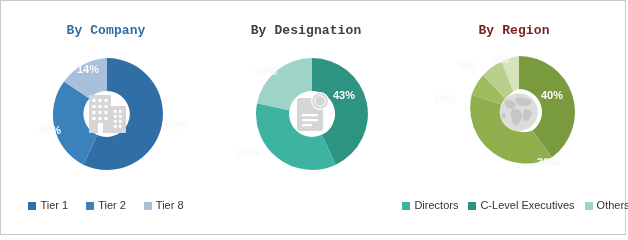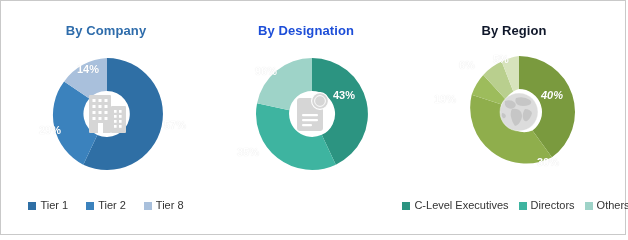--- a/index.html
+++ b/index.html
@@ -19,24 +19,25 @@
   .panel{position:absolute;top:0;height:235px;}
   #panel-company{left:0;width:210px;}
   #panel-designation{left:210px;width:190px;}
   #panel-region{left:400px;width:226px;}
 
   .chart-title{
     position:absolute;left:0;right:0;top:22px;
     text-align:center;
     font-size:13px;font-weight:bold;
     letter-spacing:.1px;
+    font-family:Liberation Mono, monospace;
   }
   #title-company{color:#2e6cab;}
-  #title-designation{color:#1d4ed8;}
-  #title-region{color:#0f172a;}
+  #title-designation{color:#404040;}
+  #title-region{color:#7f1d1d;}
 
   .donut-wrap{position:absolute;}
   #donut-company{left:48px;top:55px;width:116px;height:116px;}
   #donut-designation{left:43px;top:55px;width:116px;height:116px;}
   #donut-region{left:60px;top:53px;width:116px;height:116px;}
   .donut-wrap svg{display:block;width:116px;height:116px;}
 
   .center-icon{
     position:absolute;left:50%;top:50%;
     transform:translate(-50%,-50%);
@@ -175,26 +176,26 @@
       </div>
     </div>
 
     <div class="pct" style="left:122px;top:88px;">43%</div>
     <div class="pct" style="left:26px;top:145px;">35%</div>
     <div class="pct" style="left:44px;top:64px;">96%</div>
 
     <div class="legend" id="legend-designation">
       <div class="legend-row">
         <span class="legend-item">
+          <span class="swatch" style="background:#3eb4a0;"></span>
+          <span class="legend-label">Directors</span>
+        </span>
+        <span class="legend-item">
           <span class="swatch" style="background:#2c9481;"></span>
           <span class="legend-label">C-Level Executives</span>
-        </span>
-        <span class="legend-item">
-          <span class="swatch" style="background:#3eb4a0;"></span>
-          <span class="legend-label">Directors</span>
         </span>
         <span class="legend-item">
           <span class="swatch" style="background:#9ed3c8;"></span>
           <span class="legend-label">Others</span>
         </span>
       </div>
     </div>
   </div>
 
   <div class="panel" id="panel-region">
@@ -223,21 +224,21 @@
             <path d="M24 13 q8 -2 14 2 q3 3 -1 5 q-6 2 -11 0 q-4 -3 -2 -7 Z"></path>
             <path d="M20 24 q6 -1 9 3 q2 4 0 8 q-2 5 -6 6 q-3 -4 -4 -9 q-1 -5 1 -8 Z"></path>
             <path d="M33 24 q5 0 7 4 q-1 5 -5 8 q-3 1 -4 -3 q-1 -5 2 -9 Z"></path>
             <path d="M10 28 q3 0 4 3 q-1 3 -3 2 q-2 -2 -1 -5 Z"></path>
           </g>
           <circle cx="27" cy="27" r="19" fill="none" stroke="#ffffff" stroke-width="0.8" opacity="0.55"></circle>
         </svg>
       </div>
     </div>
 
-    <div class="pct" style="left:140px;top:88px;font-style:italic;">40%</div>
+    <div class="pct" style="left:140px;top:88px;">40%</div>
     <div class="pct" style="left:88px;top:155px;margin-left:48px;">30%</div>
     <div class="pct" style="left:33px;top:92px;">19%</div>
     <div class="pct" style="left:58px;top:58px;">6%</div>
     <div class="pct" style="left:92px;top:52px;">5%</div>
 
   </div>
 
 </div>
 
 </body></html>

